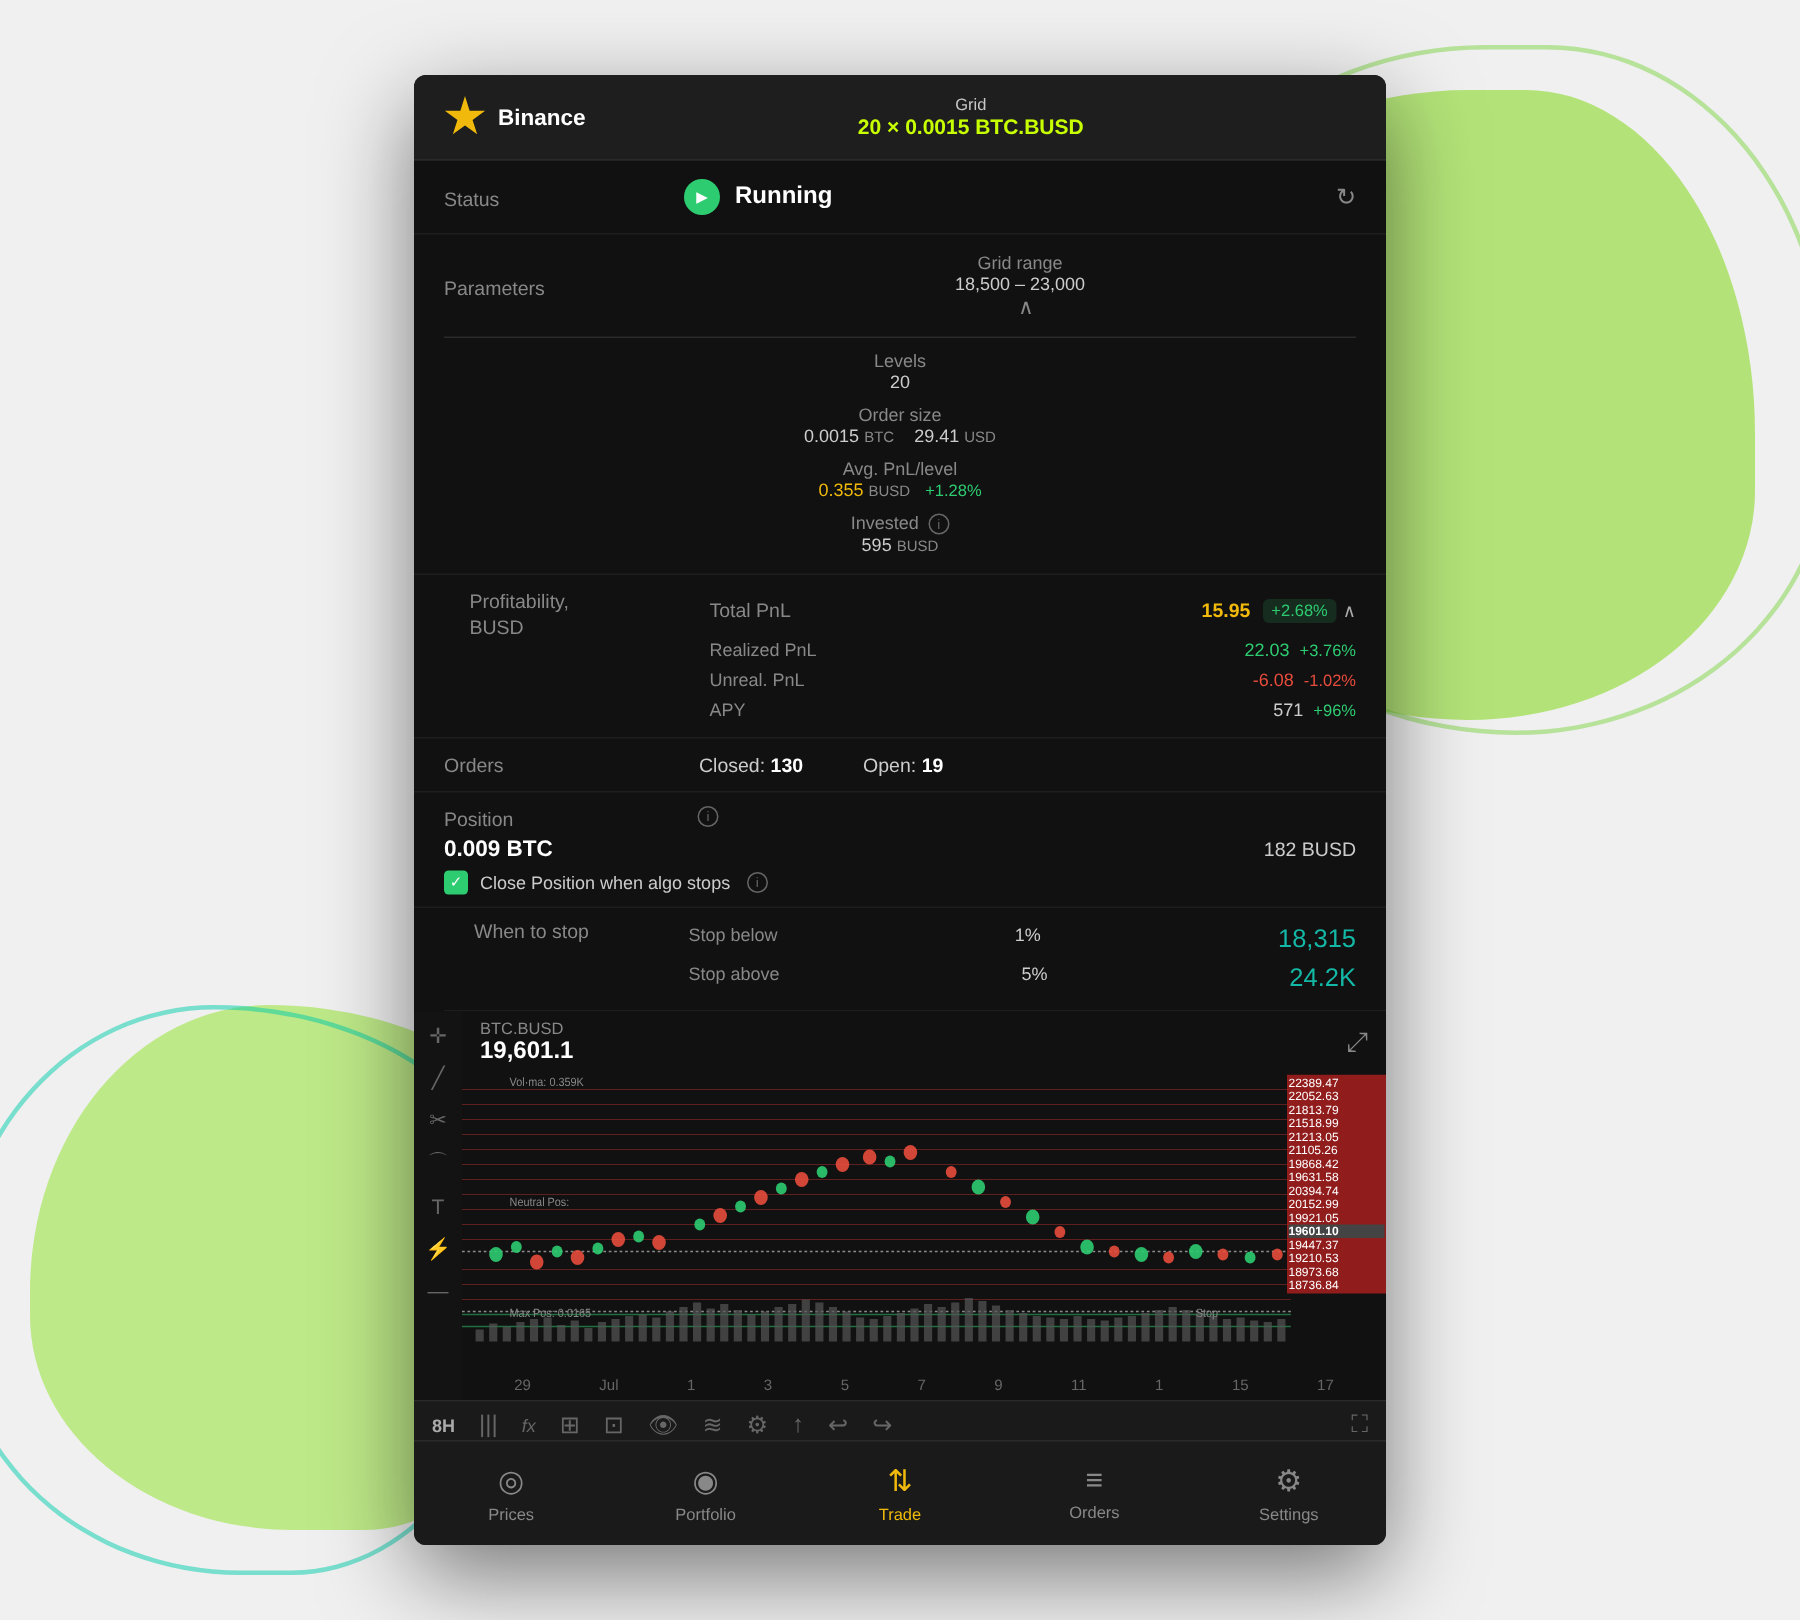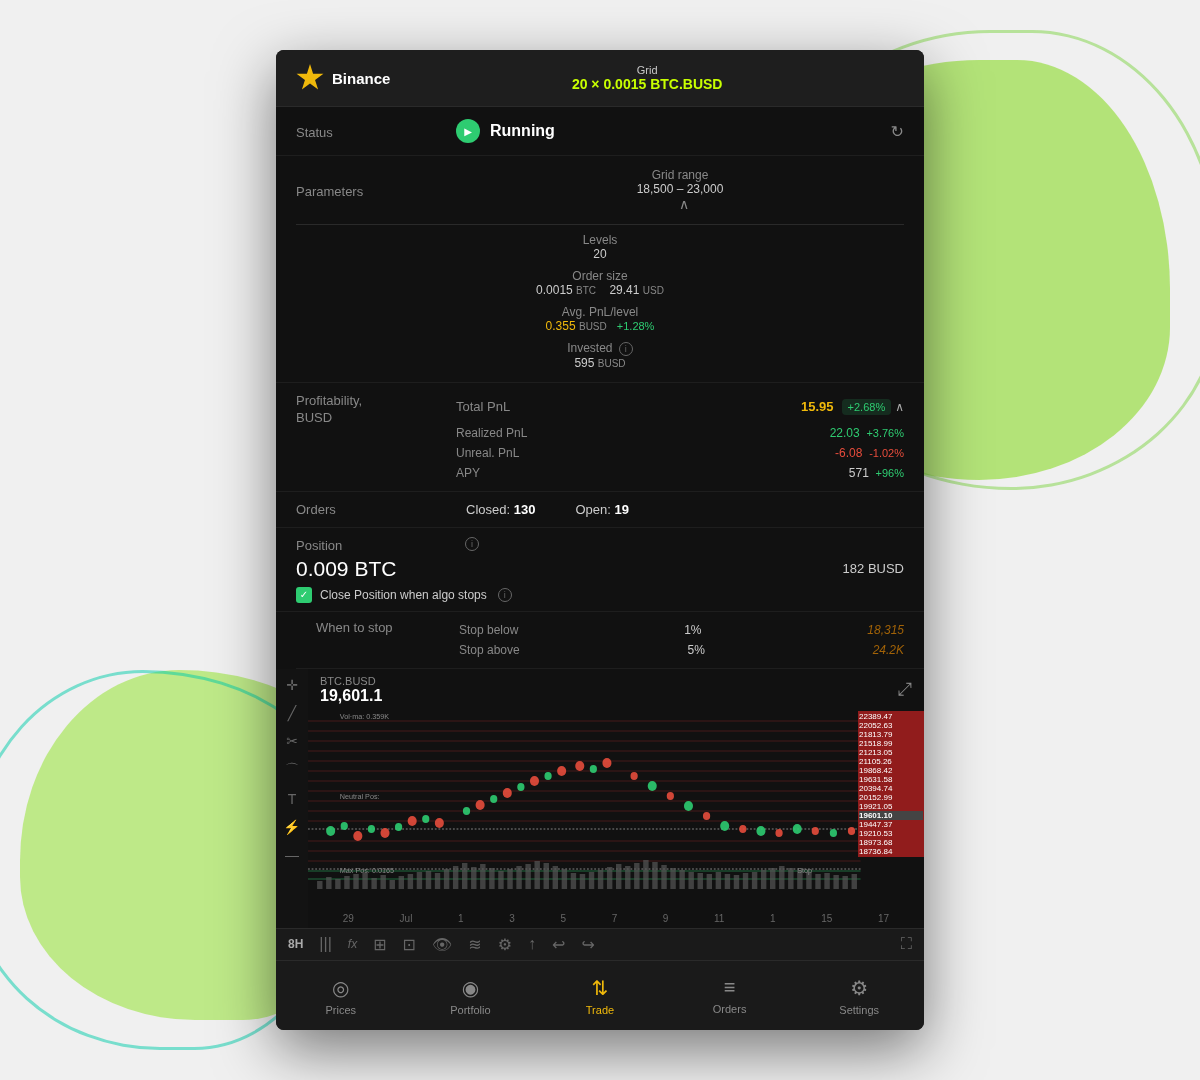--- a/index.html
+++ b/index.html
@@ -253,21 +253,21 @@
     .position-section {
       padding: 8px 20px;
       border-bottom: 1px solid #1e1e1e;
     }
     .position-top {
       display: flex;
       justify-content: space-between;
       align-items: center;
       margin-bottom: 4px;
     }
-    .position-btc { color: #fff; font-size: 21px; font-weight: 400; }
+    .position-btc { color: #fff; font-size: 15px; font-weight: 700; }
     .position-busd { color: #ccc; font-size: 13px; }
     .close-position-row {
       display: flex;
       align-items: center;
       gap: 8px;
     }
     .checkbox-green {
       width: 16px;
       height: 16px;
       background: #2ecc71;
@@ -290,21 +290,21 @@
     }
     .stop-label { color: #888; font-size: 13px; width: 130px; flex-shrink: 0; }
     .stop-rows { flex: 1; }
     .stop-row {
       display: flex;
       justify-content: space-between;
       padding: 3px 0;
     }
     .stop-name { color: #888; font-size: 12px; }
     .stop-pct { color: #ccc; font-size: 12px; }
-    .stop-val { color: #a16207; font-size: 12px; font-style: italic; }
+    .stop-val { color: #14b8a6; font-size: 17px; }
 
     
     .runtime-section {
       padding: 8px 20px;
       border-bottom: 1px solid #1e1e1e;
       display: flex;
       gap: 0;
     }
     .runtime-label { color: #888; font-size: 13px; width: 130px; }
     .runtime-content { flex: 1; display: flex; justify-content: space-between; }
@@ -547,21 +547,21 @@
           <span class="info-badge">i</span>
         </span>
         <span class="param-value">
           <span>595</span> <span class="unit">BUSD</span>
         </span>
       </div>
     </div>
 
     <div class="pnl-section">
       <div style="display:flex; align-items:flex-start; padding: 8px 0;">
-        <div style="width:160px; flex-shrink:0;">
+        <div style="width:160px; flex-shrink:0;margin-left:17px;">
           <div class="section-label">Profitability,</div>
           <div class="section-label">BUSD</div>
         </div>
         <div style="flex:1;">
           <div class="pnl-row">
             <span class="pnl-label">Total PnL</span>
             <span class="pnl-value">15.95</span>
             <span class="pnl-badge">+2.68%</span>
             <span style="color:#aaa; margin-left:4px; font-size:12px;">∧</span>
           </div>

